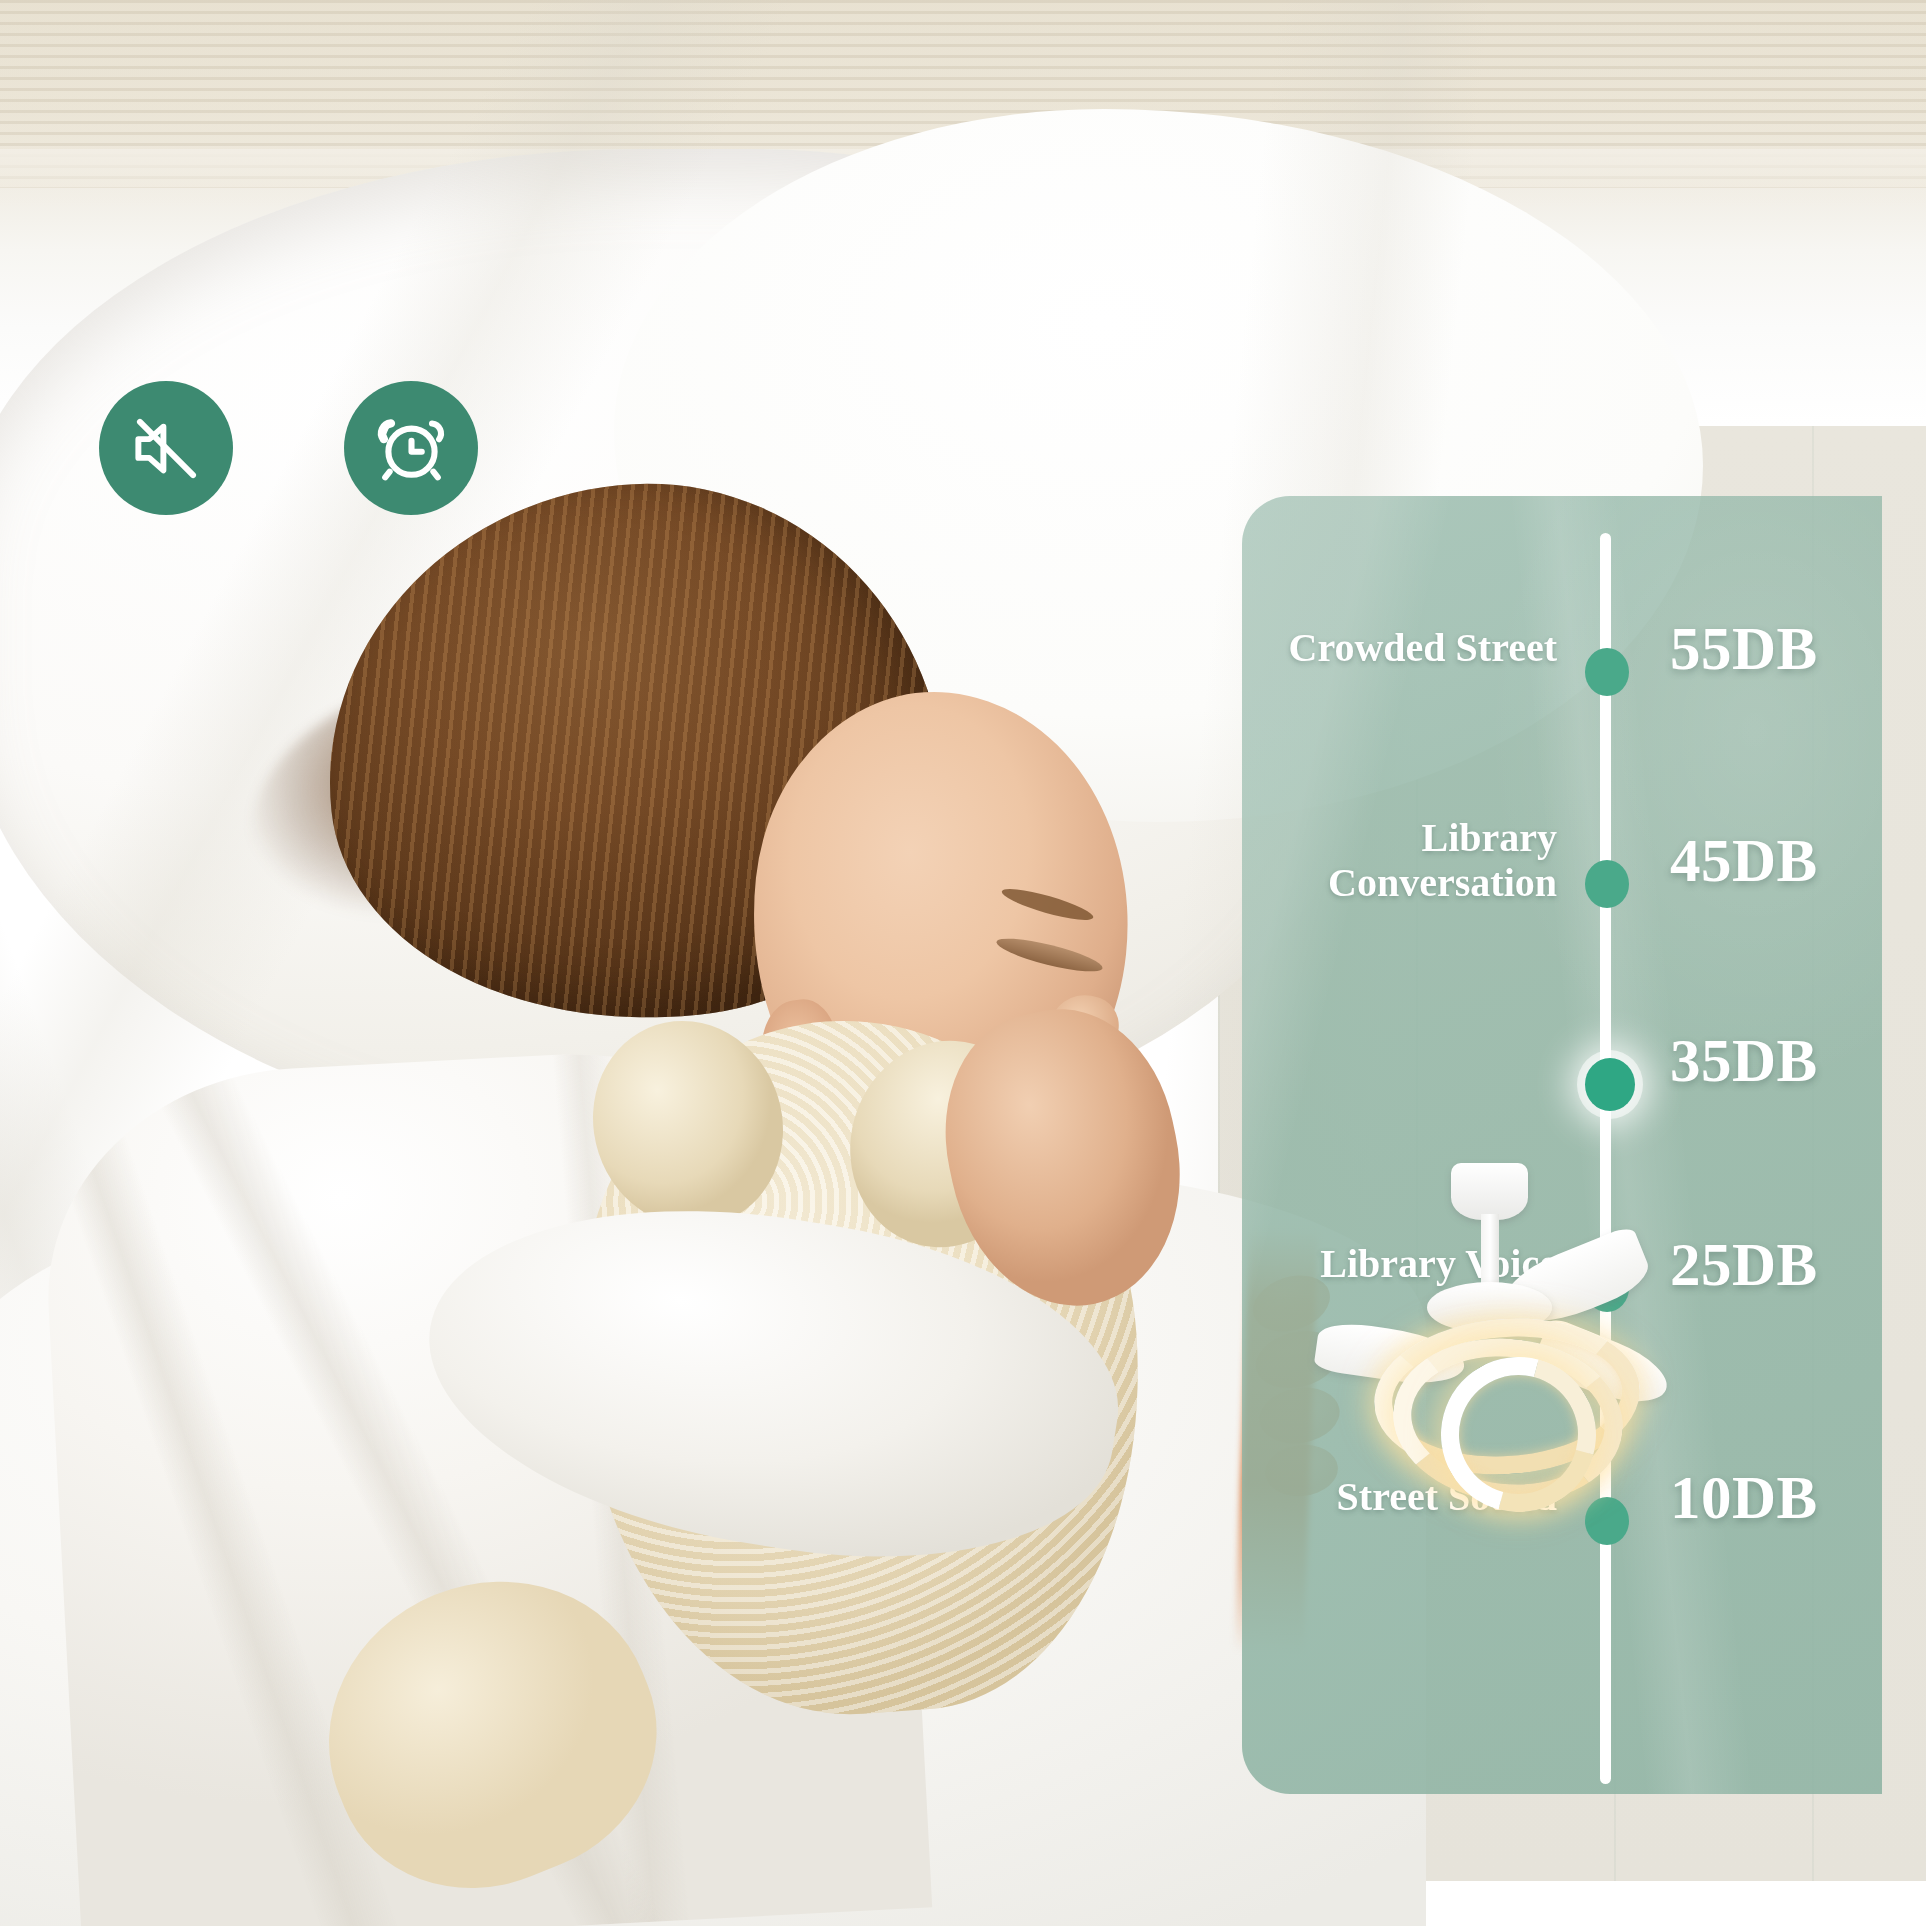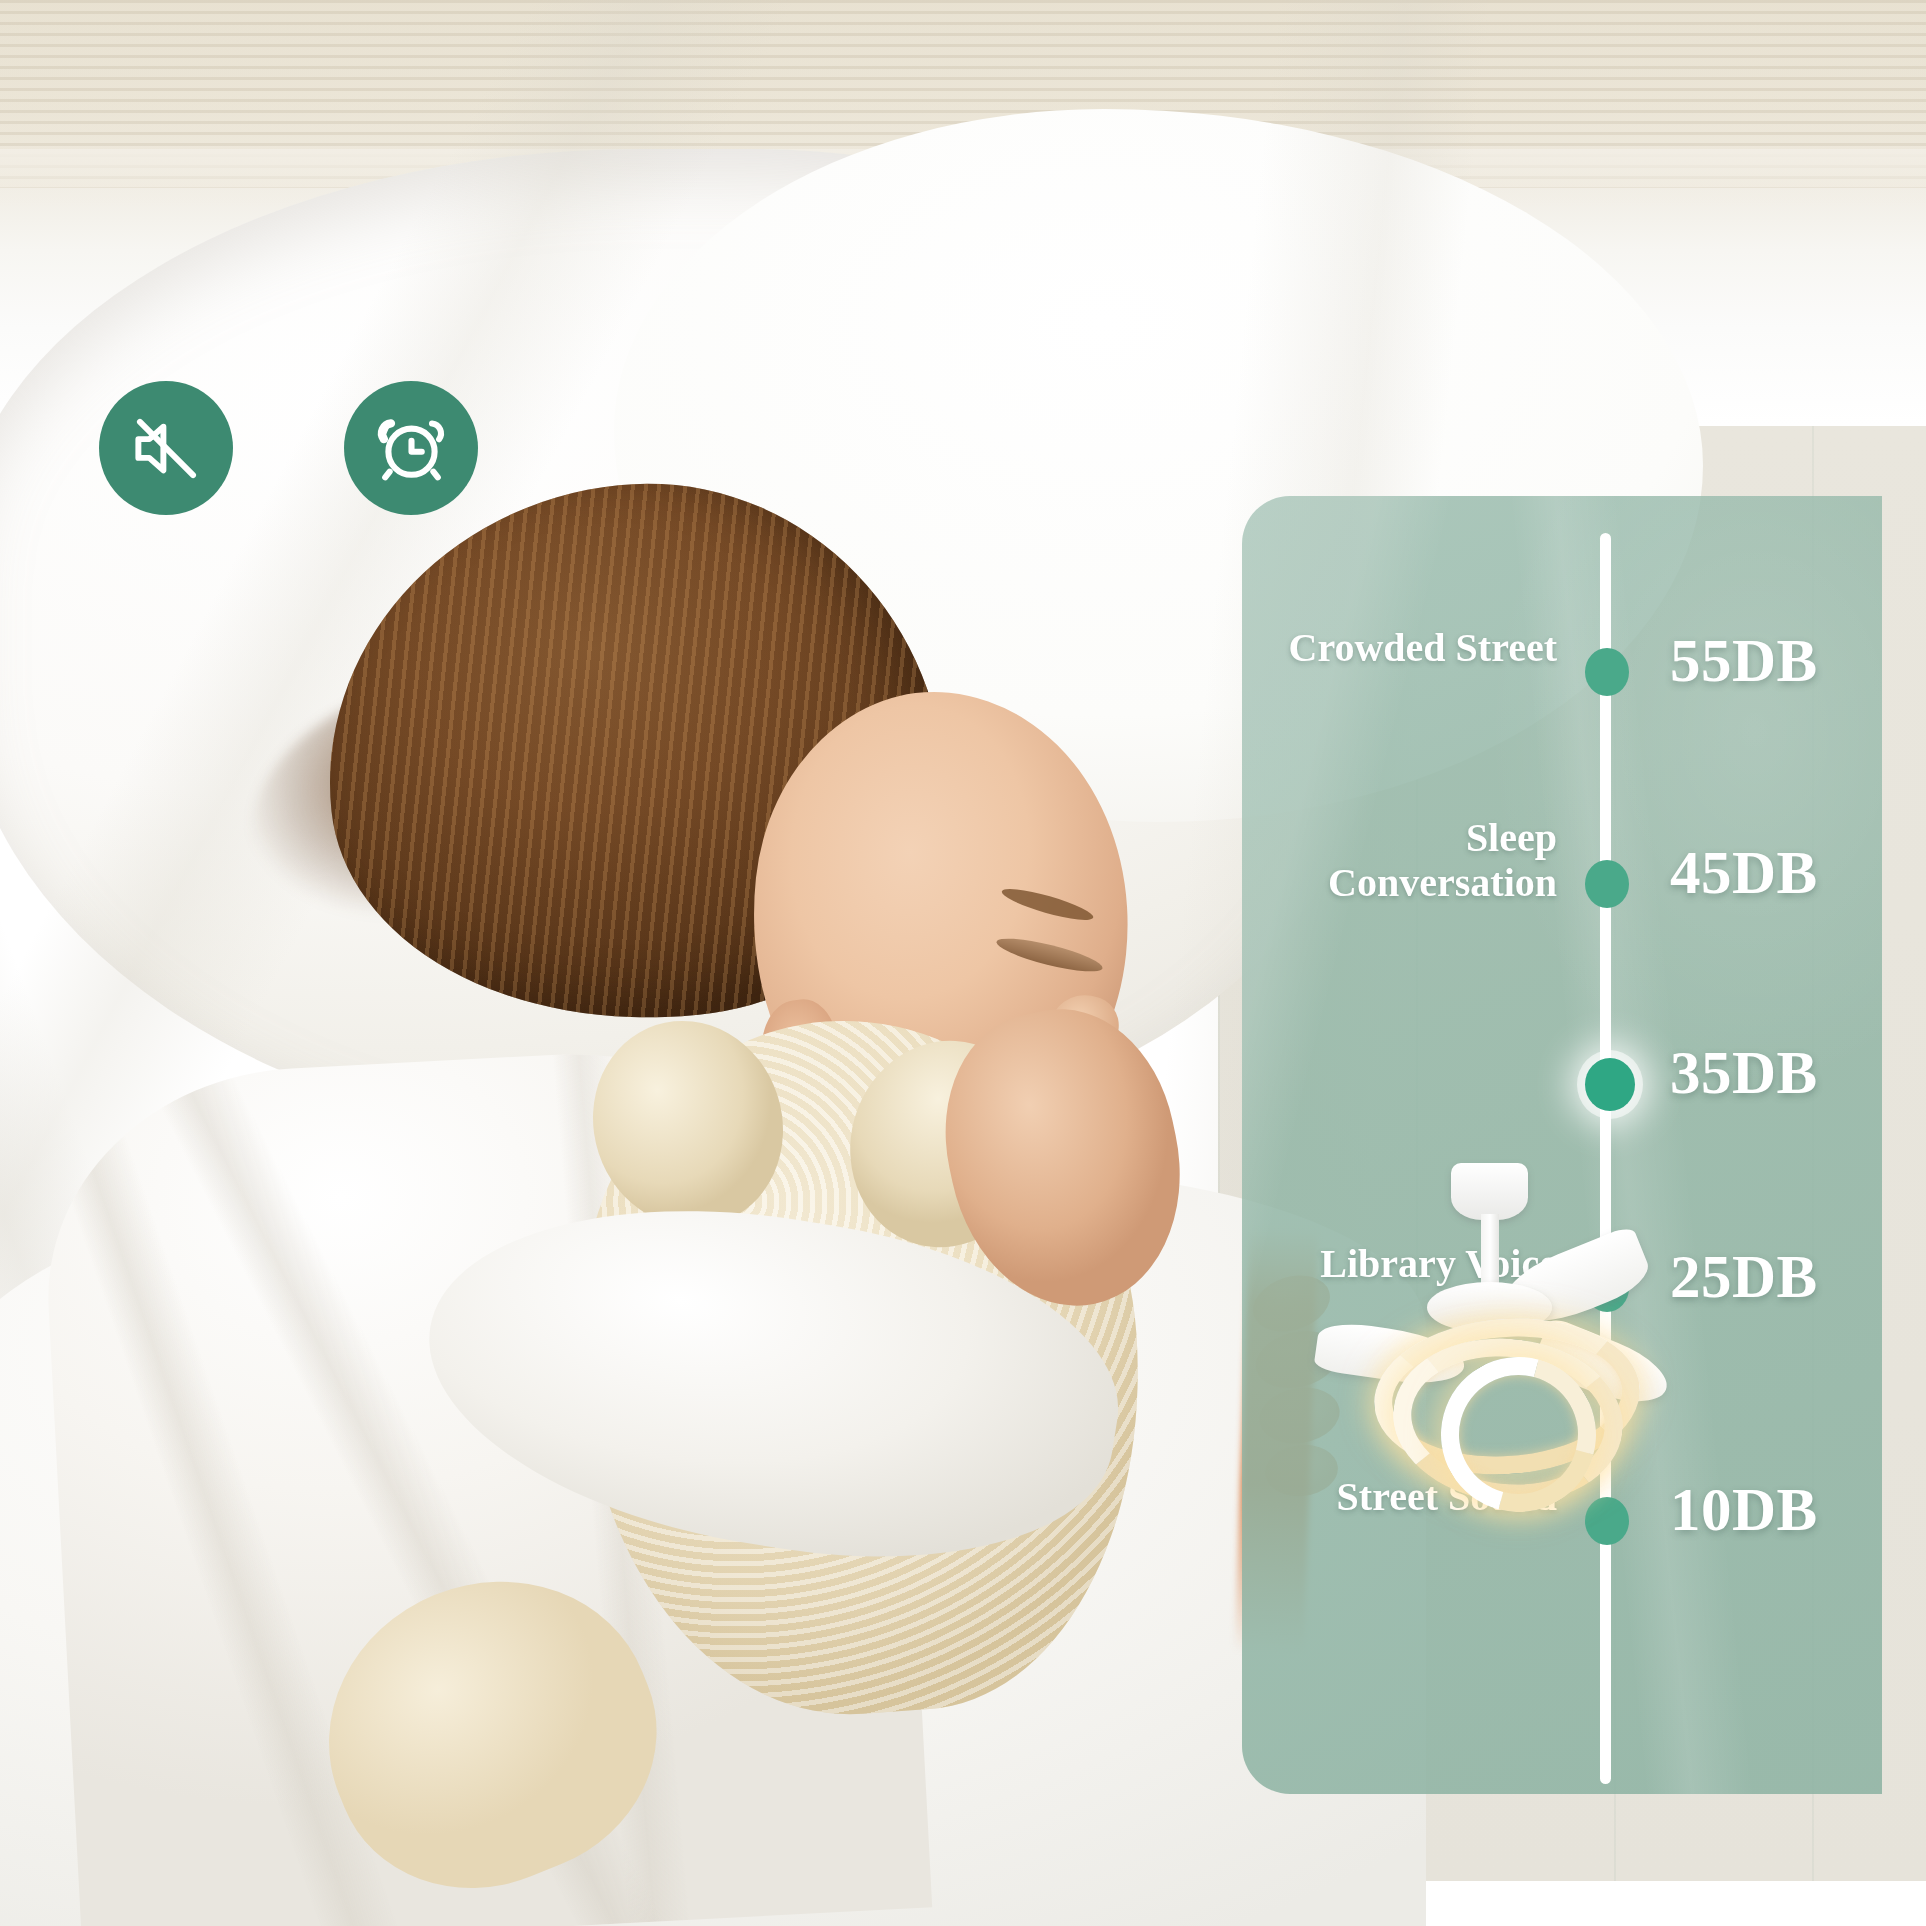--- a/index.html
+++ b/index.html
@@ -142,21 +142,21 @@
       radial-gradient(60% 40% at 80% 18%, rgba(255,255,255,.14), rgba(255,255,255,0) 70%);}
   .axis{position:absolute;left:358px;top:37px;width:11px;height:1251px;border-radius:6px;background:#ffffff;}
   .row{position:absolute;left:0;width:640px;display:flex;align-items:center;}
   .row .lab{position:absolute;right:325px;text-align:right;width:297px;
     font-family:"Liberation Serif",serif;font-weight:700;color:#ffffff;font-size:40px;line-height:1.12;
     text-shadow:0 2px 5px rgba(60,90,80,.35);}
   .row .dot{position:absolute;left:343px;width:44px;height:48px;border-radius:50%;background:#4aa98a;}
   .row .dot.active{background:#2fa784;box-shadow:0 0 0 8px rgba(255,255,255,.55), 0 0 34px 16px rgba(255,255,255,.75);}
   .row .val{position:absolute;left:428px;
     font-family:"Liberation Serif",serif;font-weight:700;color:#ffffff;font-size:61px;letter-spacing:0.5px;
-    text-shadow:0 3px 7px rgba(60,90,80,.35);margin-top:12px;}
+    text-shadow:0 3px 7px rgba(60,90,80,.35);}
 
   
   .fan{position:absolute;left:1332px;top:1163px;width:327px;height:337px;}
   .fan *{position:absolute;}
   .fan-canopy{left:119px;top:0;width:77px;height:57px;border-radius:10px 10px 40% 40%;
     background:linear-gradient(180deg,#ffffff,#e9e9e7);box-shadow:0 3px 6px rgba(120,130,125,.35);}
   .fan-rod{left:149px;top:51px;width:18px;height:77px;background:linear-gradient(90deg,#f4f4f2,#ffffff,#e6e6e3);}
   .fan-hub{left:95px;top:119px;width:125px;height:51px;border-radius:50%;
     background:linear-gradient(180deg,#ffffff,#ececea);box-shadow:0 4px 8px rgba(120,130,125,.3);}
   .blade{background:linear-gradient(180deg,#ffffff,#f0f0ed);border-radius:60% 20% 45% 70%;
@@ -240,21 +240,21 @@
   <div class="db-panel">
     <div class="axis"></div>
 
     <div class="row" style="top:156px">
       <div class="lab" style="top:-26px">Crowded Street</div>
       <div class="dot" style="top:-4px"></div>
       <div class="val" style="top:-38px">55DB</div>
     </div>
 
     <div class="row" style="top:368px">
-      <div class="lab" style="top:-48px">Sleep Conversation</div>
+      <div class="lab" style="top:-48px">Library Conversation</div>
       <div class="dot" style="top:-4px"></div>
       <div class="val" style="top:-38px">45DB</div>
     </div>
 
     <div class="row" style="top:568px">
       <div class="lab" style="top:-26px"></div>
       <div class="dot active" style="top:-6px;width:50px;height:53px"></div>
       <div class="val" style="top:-38px">35DB</div>
     </div>
 

